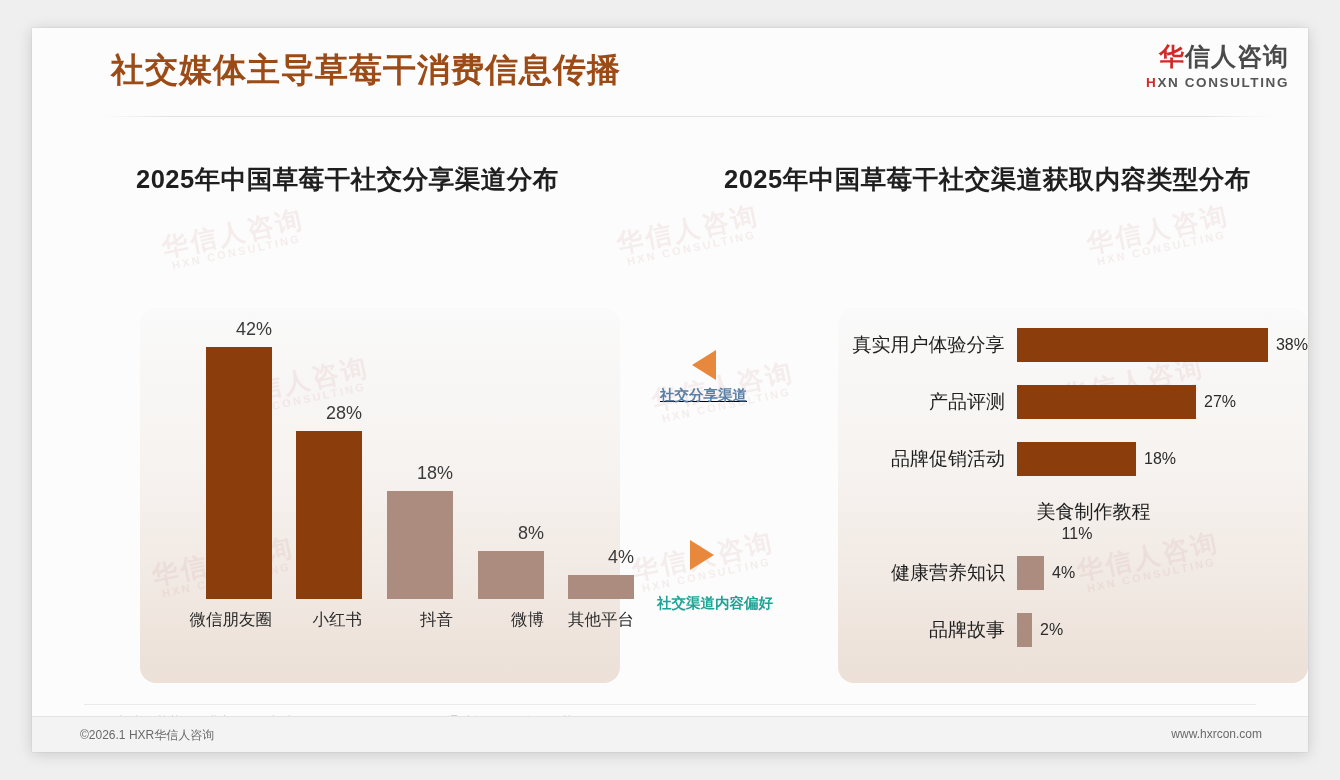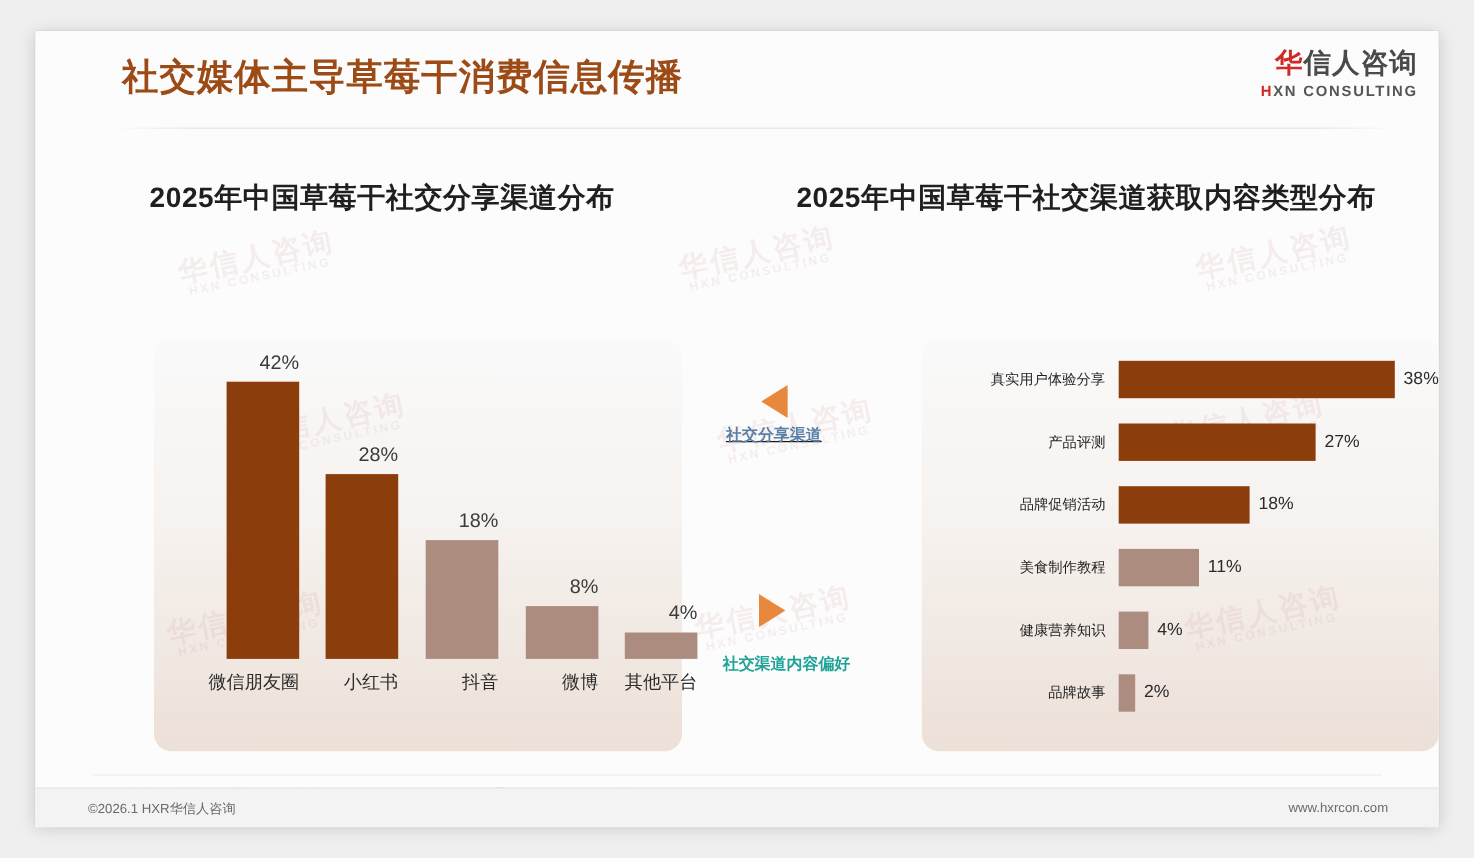--- a/index.html
+++ b/index.html
@@ -87,21 +87,21 @@
   .vspacer { height: 84px; }
 
   
   #hchart { position: absolute; left: 806px; top: 280px; width: 470px; height: 375px; z-index: 4; }
   .hrow {
     position: absolute; left: 0; width: 100%; height: 34px;
     display: flex; align-items: center;
   }
   .hcat {
     width: 179px; text-align: right; padding-right: 12px;
-    font-size: 13px; color: #1f1f1f; white-space: nowrap;
+    font-size: 19px; color: #1f1f1f; white-space: nowrap;
   }
   .hbar { height: 34px; }
   .hval { font-size: 16px; color: #2c2c2c; margin-left: 8px; white-space: nowrap; }
 
   
   .center-ann { position: absolute; z-index: 6; }
   .tri { width: 0; height: 0; }
   .tri-left  { border-top: 15px solid transparent; border-bottom: 15px solid transparent; }
   .tri-right { border-top: 15px solid transparent; border-bottom: 15px solid transparent; }
   .ann-label { font-size: 14.5px; font-weight: 700; white-space: nowrap; }
@@ -221,21 +221,21 @@
     <div class="hrow" style="top:77px;">
       <div class="hcat">产品评测</div>
       <div class="hbar" style="width:179px; background:#8c3d0c;"></div>
       <div class="hval">27%</div>
     </div>
     <div class="hrow" style="top:134px;">
       <div class="hcat">品牌促销活动</div>
       <div class="hbar" style="width:119px; background:#8c3d0c;"></div>
       <div class="hval">18%</div>
     </div>
-    <div class="hrow" style="top:191px;">
+    <div class="hrow" style="top:191px;flex-direction:column;">
       <div class="hcat">美食制作教程</div>
       <div class="hbar" style="width:73px; background:#ad8c80;"></div>
       <div class="hval">11%</div>
     </div>
     <div class="hrow" style="top:248px;">
       <div class="hcat">健康营养知识</div>
       <div class="hbar" style="width:27px; background:#ad8c80;"></div>
       <div class="hval">4%</div>
     </div>
     <div class="hrow" style="top:305px;">

